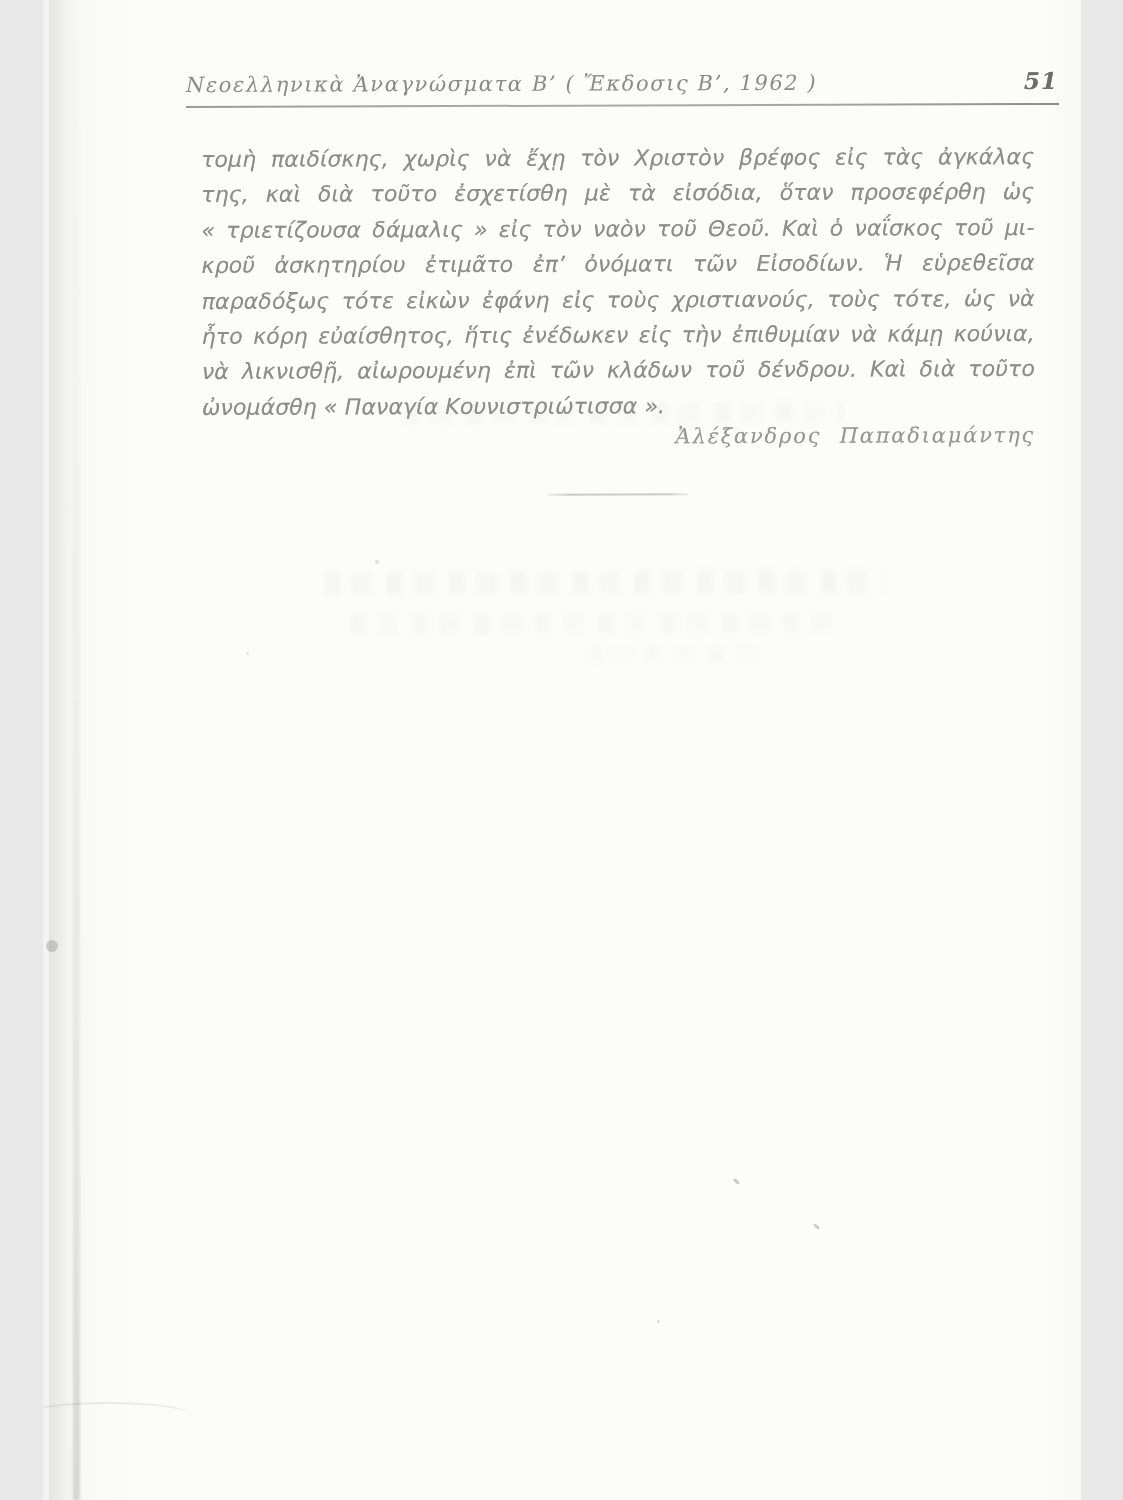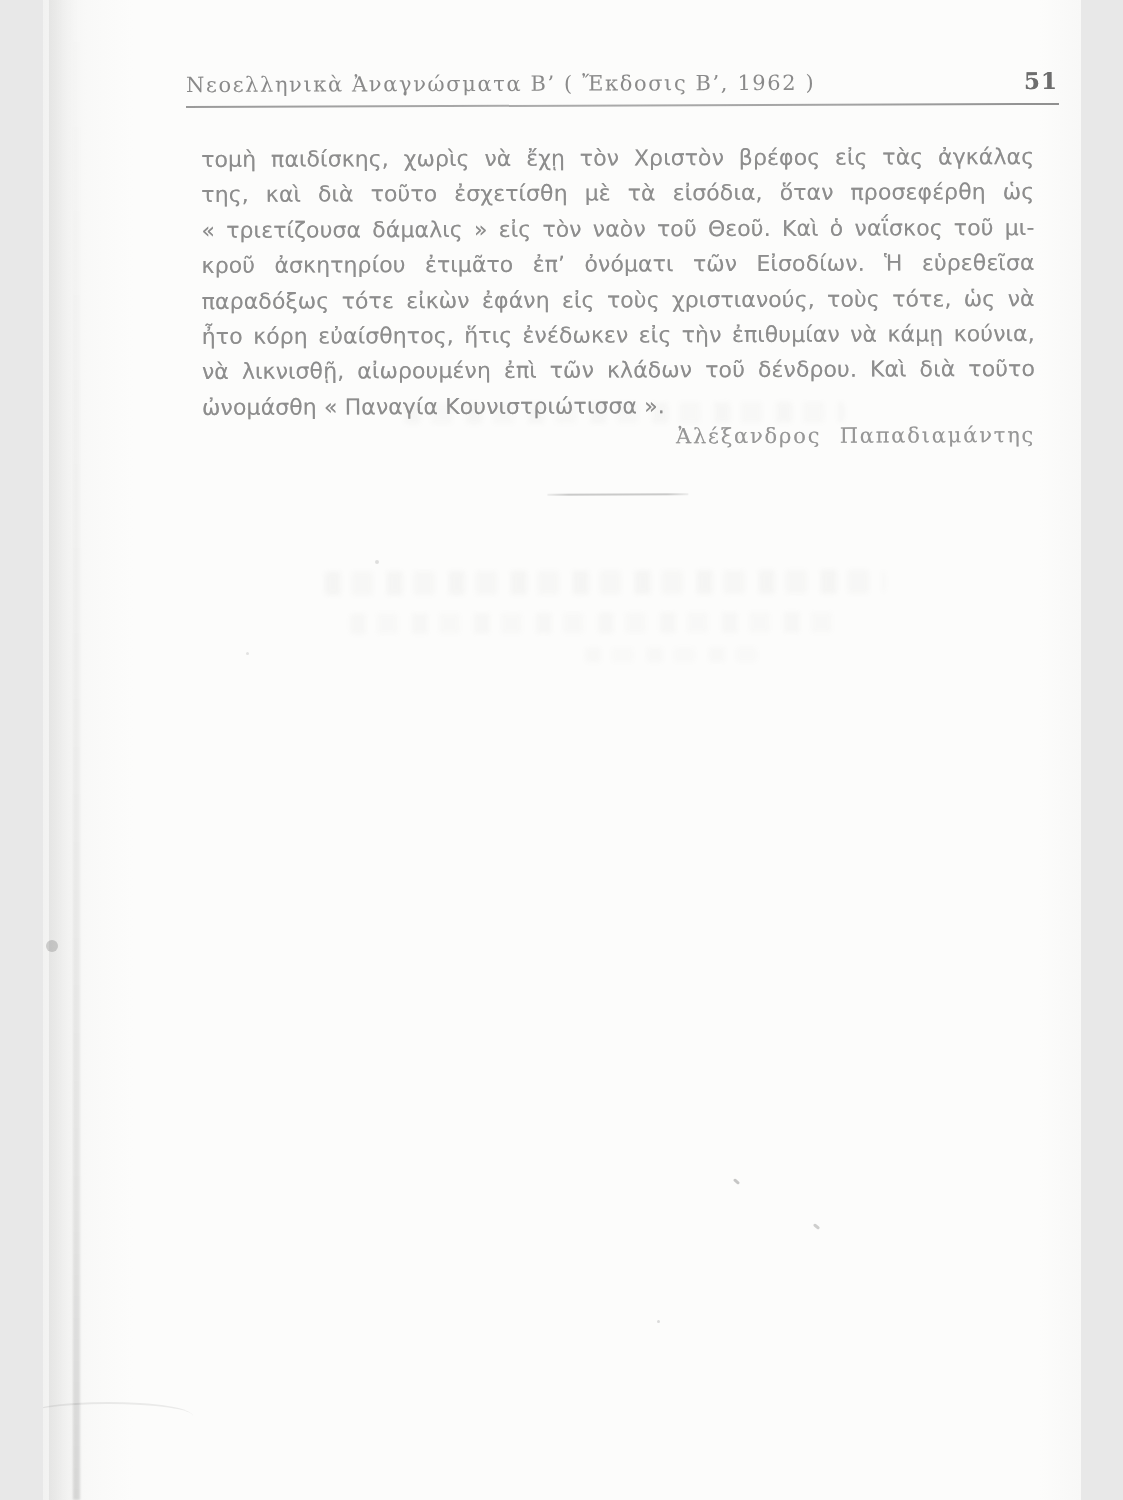--- a/index.html
+++ b/index.html
@@ -12,20 +12,21 @@
   }
   html,body{margin:0;padding:0;background:#e8e8e8;}
   .page{
     position:relative;
     width:1038px;height:1500px;
     margin:0 auto;
     background:var(--paper);
     background-image:linear-gradient(to right,#f2f2f1 0px,#f9f9f8 45px,#fcfcfb 90px,#fcfcfb 96%,#f8f8f7 100%);
     overflow:hidden;
     font-family:"DejaVu Sans",sans-serif;
+    font-style:italic;
   }
   
   .gutter-soft{position:absolute;left:6px;top:0;width:30px;height:100%;
     background:linear-gradient(to right,rgba(0,0,0,0.06),rgba(0,0,0,0.015) 60%,rgba(0,0,0,0));}
   .gutter-line{position:absolute;left:30px;top:0;width:7px;height:100%;
     background:linear-gradient(to bottom,rgba(0,0,0,0.00) 0%,rgba(0,0,0,0.03) 45%,rgba(0,0,0,0.075) 80%,rgba(0,0,0,0.13) 100%);
     filter:blur(1px);}
   .bottom-arc{position:absolute;left:-20px;top:1402px;width:170px;height:34px;
     border-top:2px solid rgba(0,0,0,0.07);border-radius:50%/14px;filter:blur(0.6px);}
   .speck{position:absolute;background:rgba(100,100,100,0.55);border-radius:2px;}

